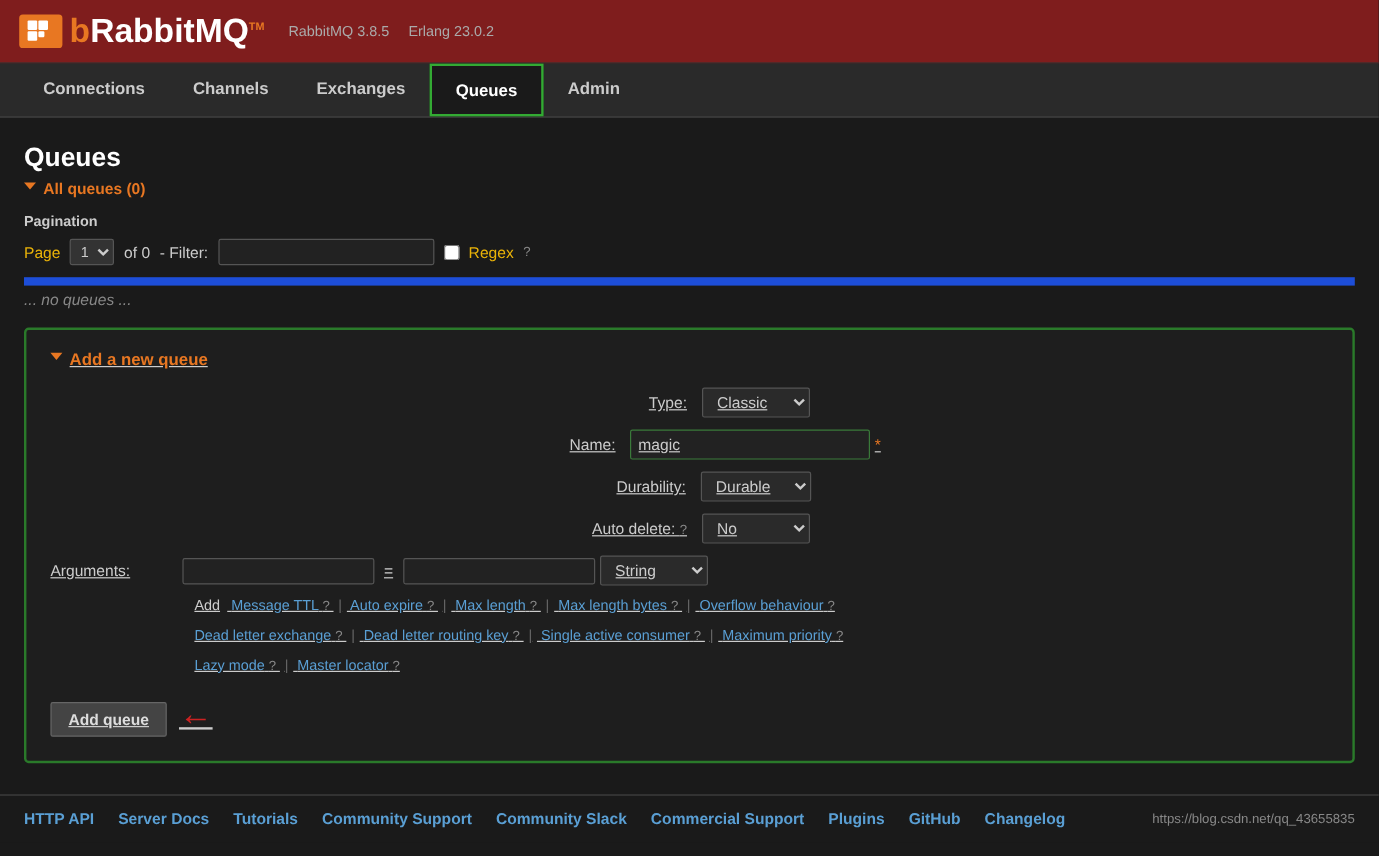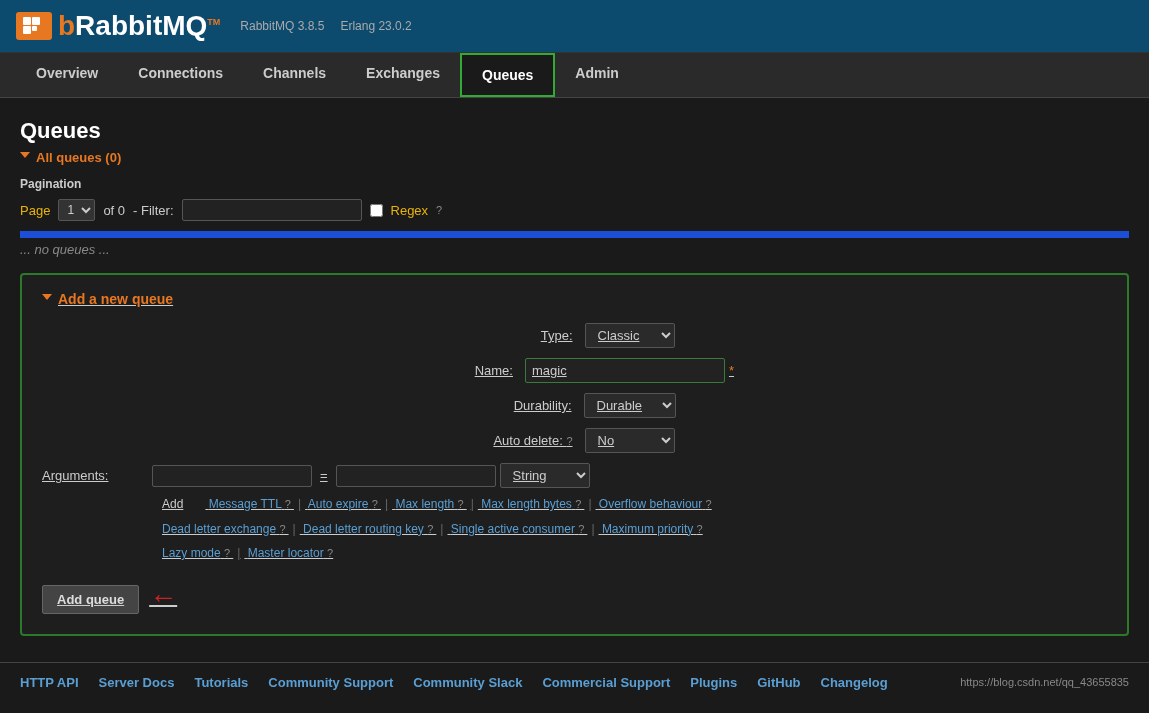--- a/index.html
+++ b/index.html
@@ -8,21 +8,21 @@
       color: #ccc;
       font-family: Arial, sans-serif;
       font-size: 13px;
       min-height: 713px;
       width: 1149px;
       overflow-x: hidden;
     }
 
     
     .header {
-      background: #0c4a6e;
+      background: #7f1d1d;
       padding: 10px 16px;
       display: flex;
       align-items: center;
       gap: 20px;
       border-bottom: 1px solid #333;
     }
     .logo {
       display: flex;
       align-items: center;
       gap: 6px;
@@ -228,21 +228,21 @@
     .args-inputs {
       display: flex;
       align-items: center;
       gap: 4px;
     }
     .args-inputs input[type="text"] { width: 160px; }
     .equals { color: #ccc; padding: 0 4px; }
     .add-label {
       color: #ccc;
       font-size: 12px;
-      margin-right: 22px;
+      margin-right: 6px;
     }
     .arg-link {
       color: #5a9fd4;
       cursor: pointer;
       font-size: 12px;
       text-decoration: none;
     }
     .arg-separator { color: #666; margin: 0 4px; }
     .arg-question {
       color: #888;
@@ -323,21 +323,20 @@
       <span style="color:#e87722">b</span>RabbitMQ<span class="logo-tm">TM</span>
     </span>
   </div>
   <div class="version-info">
     <span>RabbitMQ 3.8.5</span>
     <span>Erlang 23.0.2</span>
   </div>
 </div>
 
 <nav class="nav">
-  <a class="nav-item">Overview</a>
   <a class="nav-item">Connections</a>
   <a class="nav-item">Channels</a>
   <a class="nav-item">Exchanges</a>
   <a class="nav-item active">Queues</a>
   <a class="nav-item">Admin</a>
 </nav>
 
 <div class="main">
   <h1 class="page-title">Queues</h1>
 

